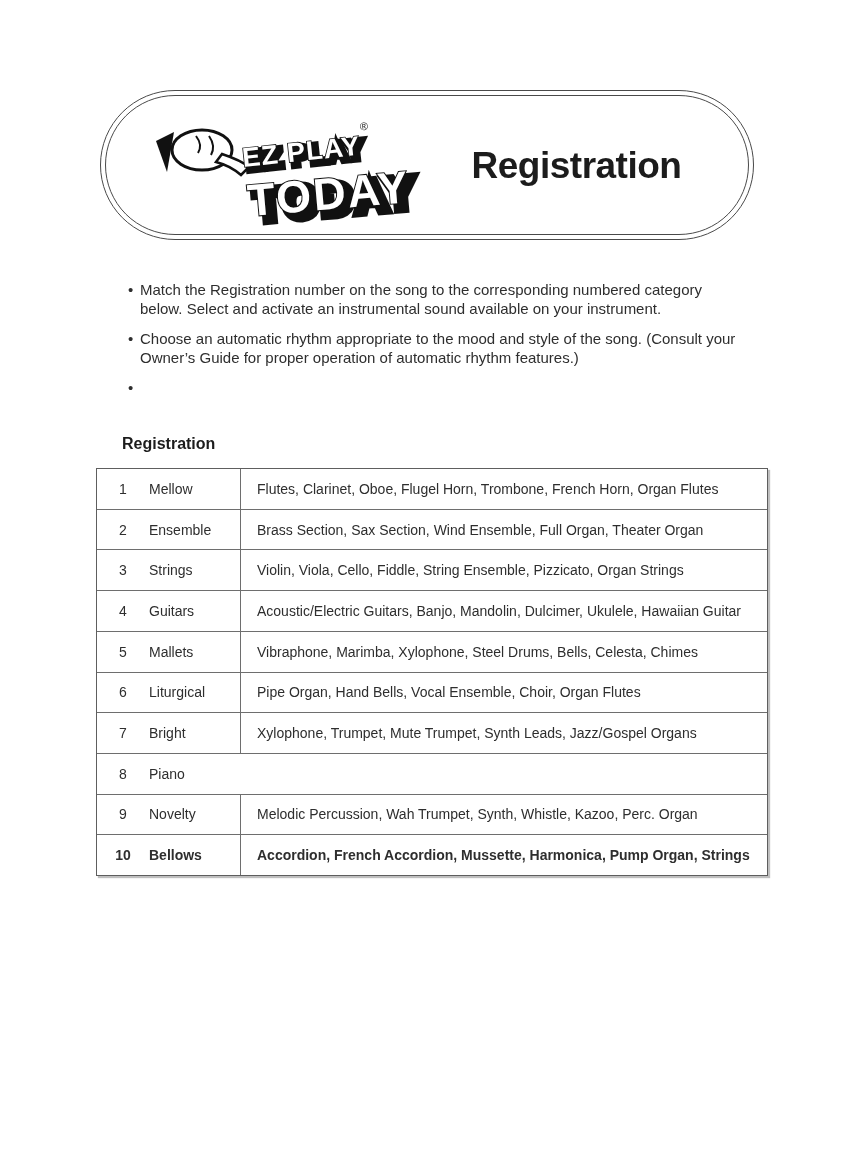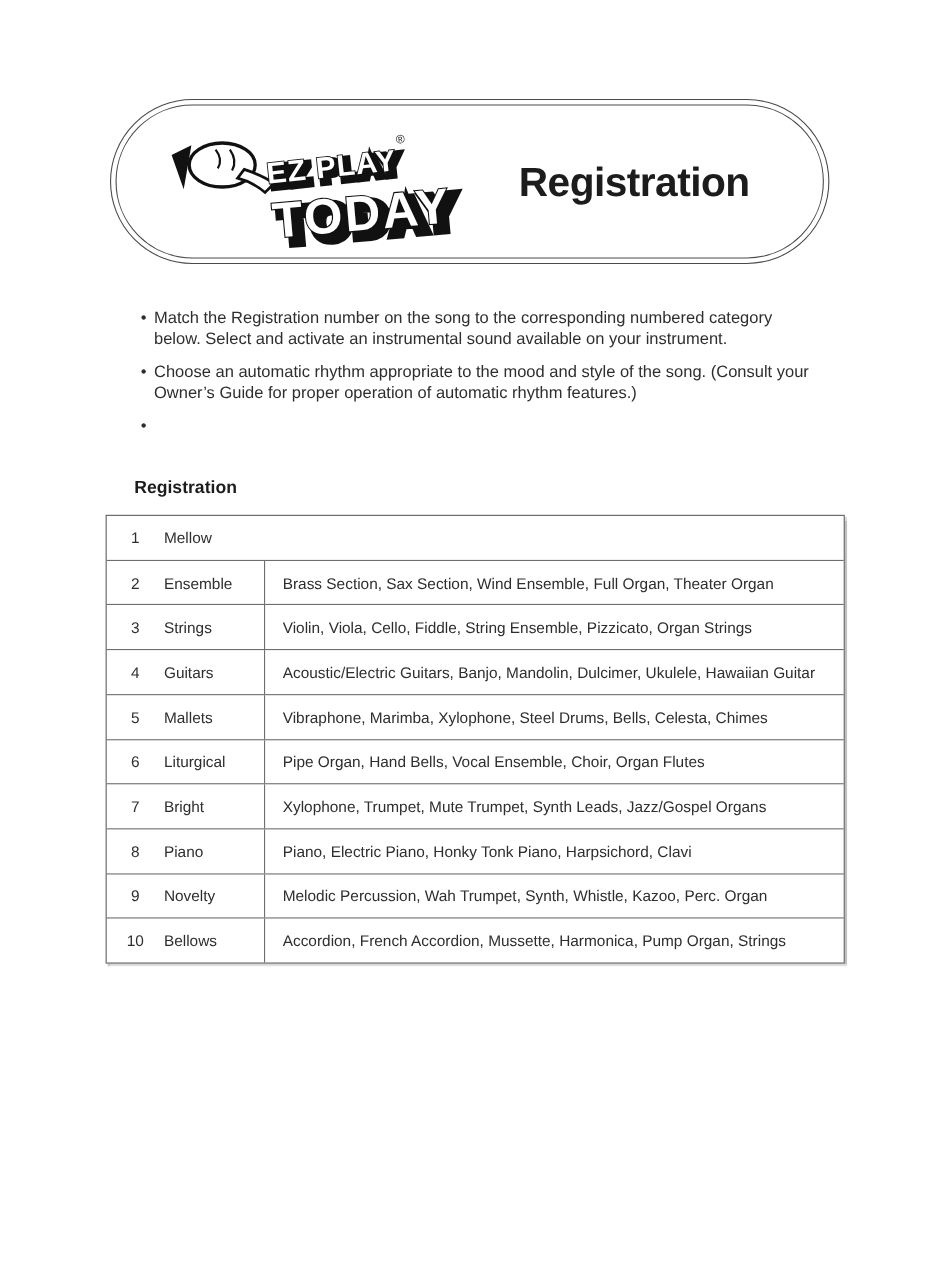--- a/index.html
+++ b/index.html
@@ -98,21 +98,21 @@
     font-size: 14px;
     box-shadow: 2px 2px 1px rgba(0,0,0,0.25);
   }
   .reg-row {
     flex: 1;
     display: flex;
     align-items: stretch;
     border-bottom: 1px solid #6e6e6e;
     min-height: 0;
   }
-  .reg-row:last-child { border-bottom: none; }
+  .reg-row:last-child { border-bottom: none; font-weight: bold; }
   .cell { display: flex; align-items: center; }
   .cell-num {
     flex: none;
     width: 52px;
     justify-content: center;
   }
   .cell-cat {
     flex: none;
     width: 91px;
   }
@@ -177,20 +177,21 @@
       <span class="bullet">•</span>
     </li>
   </ul>
 
   <div class="reg-heading">Registration</div>
 
   <div class="reg-table">
     <div class="reg-row">
       <div class="cell cell-num">1</div>
       <div class="cell cell-cat">Mellow</div>
+      <div class="cell cell-desc">Flutes, Clarinet, Oboe, Flugel Horn, Trombone, French Horn, Organ Flutes</div>
     </div>
     <div class="reg-row">
       <div class="cell cell-num">2</div>
       <div class="cell cell-cat">Ensemble</div>
       <div class="cell cell-desc">Brass Section, Sax Section, Wind Ensemble, Full Organ, Theater Organ</div>
     </div>
     <div class="reg-row">
       <div class="cell cell-num">3</div>
       <div class="cell cell-cat">Strings</div>
       <div class="cell cell-desc">Violin, Viola, Cello, Fiddle, String Ensemble, Pizzicato, Organ Strings</div>
@@ -211,21 +212,20 @@
       <div class="cell cell-desc">Pipe Organ, Hand Bells, Vocal Ensemble, Choir, Organ Flutes</div>
     </div>
     <div class="reg-row">
       <div class="cell cell-num">7</div>
       <div class="cell cell-cat">Bright</div>
       <div class="cell cell-desc">Xylophone, Trumpet, Mute Trumpet, Synth Leads, Jazz/Gospel Organs</div>
     </div>
     <div class="reg-row">
       <div class="cell cell-num">8</div>
       <div class="cell cell-cat">Piano</div>
-      <div class="cell cell-desc">Piano, Electric Piano, Honky Tonk Piano, Harpsichord, Clavi</div>
     </div>
     <div class="reg-row">
       <div class="cell cell-num">9</div>
       <div class="cell cell-cat">Novelty</div>
       <div class="cell cell-desc">Melodic Percussion, Wah Trumpet, Synth, Whistle, Kazoo, Perc. Organ</div>
     </div>
     <div class="reg-row">
       <div class="cell cell-num">10</div>
       <div class="cell cell-cat">Bellows</div>
       <div class="cell cell-desc">Accordion, French Accordion, Mussette, Harmonica, Pump Organ, Strings</div>

